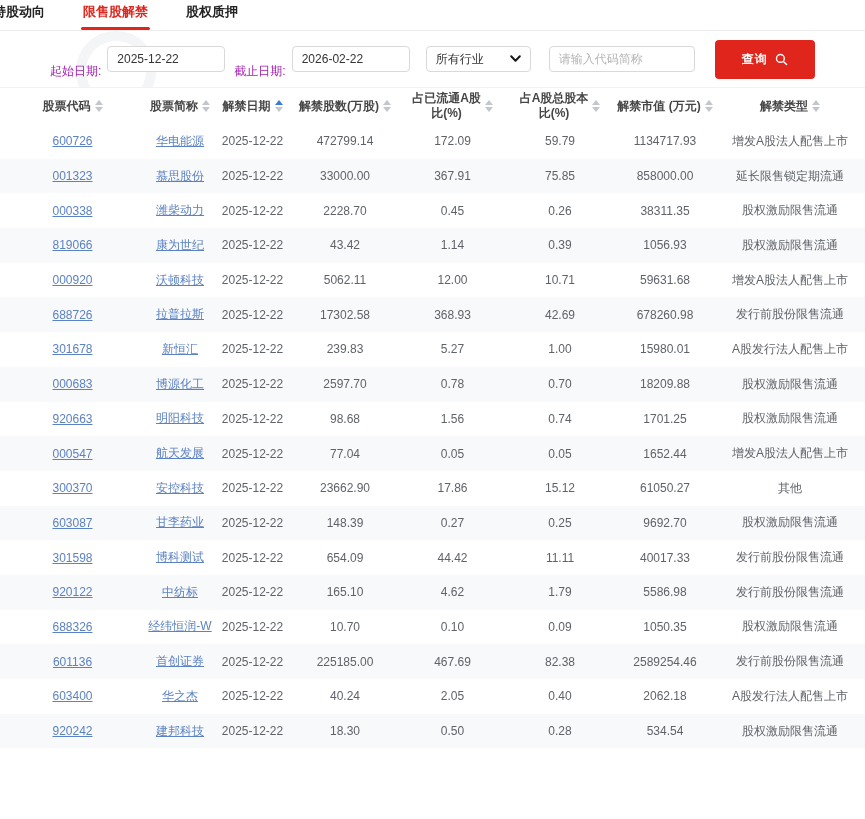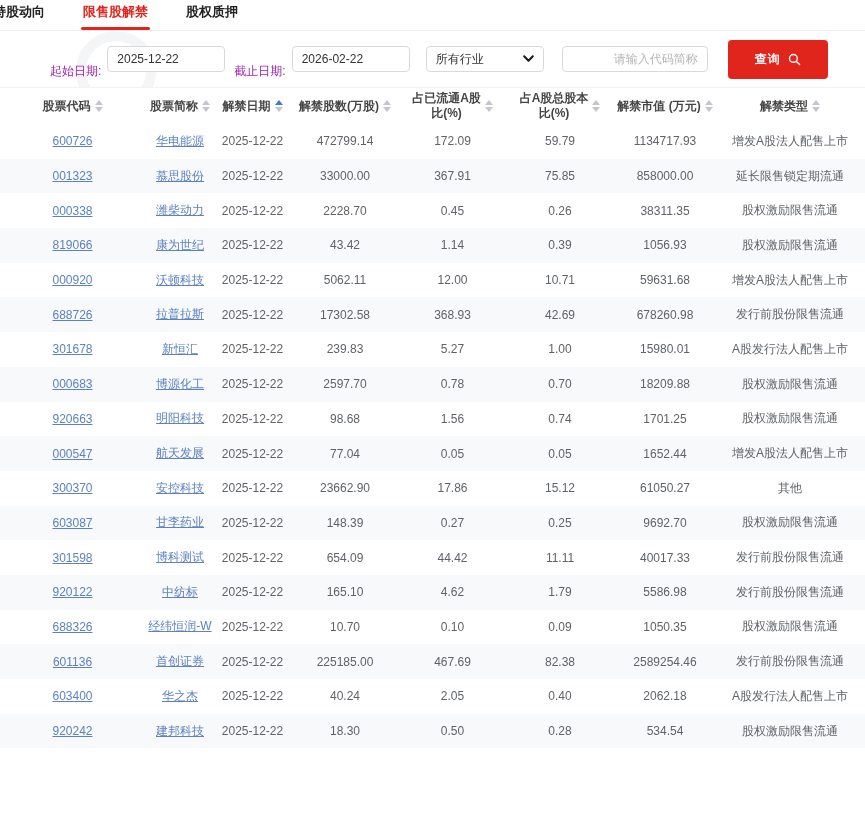--- a/index.html
+++ b/index.html
@@ -40,24 +40,24 @@
     border:10px solid #f4f5f6;border-radius:50%;pointer-events:none;
   }
   .flabel{position:relative;margin-right:6px;white-space:nowrap;color:#a21caf;margin-top:25px;}
   .ipt{
     position:relative;height:26px;border:1px solid #d9d9d9;border-radius:4px;
     padding:0 9px;font-size:12px;color:#333;outline:none;background:#fff;
     font-family:"Liberation Sans","DejaVu Sans",sans-serif;
   }
   .ipt::placeholder{color:#b5b5b5;}
   .ipt.date{width:118px;}
-  .ipt.code{width:146px;margin-left:18px;text-align:right;}
+  .ipt.code{width:146px;margin-left:18px;}
   .flabel.second{margin-left:9px;}
   .select{
-    position:relative;margin-left:16px;width:118px;height:26px;
+    position:relative;margin-left:16px;width:105px;height:26px;
     border:1px solid #d9d9d9;border-radius:4px;background:#fff;
     display:flex;align-items:center;justify-content:space-between;
     padding:0 9px;cursor:pointer;
   }
   .select .sel-txt{font-size:12px;color:#333;}
   .query-btn{
     position:relative;margin-left:20px;width:100px;height:39px;border:none;
     background:var(--accent-red);color:#fff;font-size:12px;font-weight:700;
     border-radius:4px;display:flex;align-items:center;justify-content:center;
     gap:7px;cursor:pointer;font-family:"Liberation Sans","DejaVu Sans",sans-serif;

